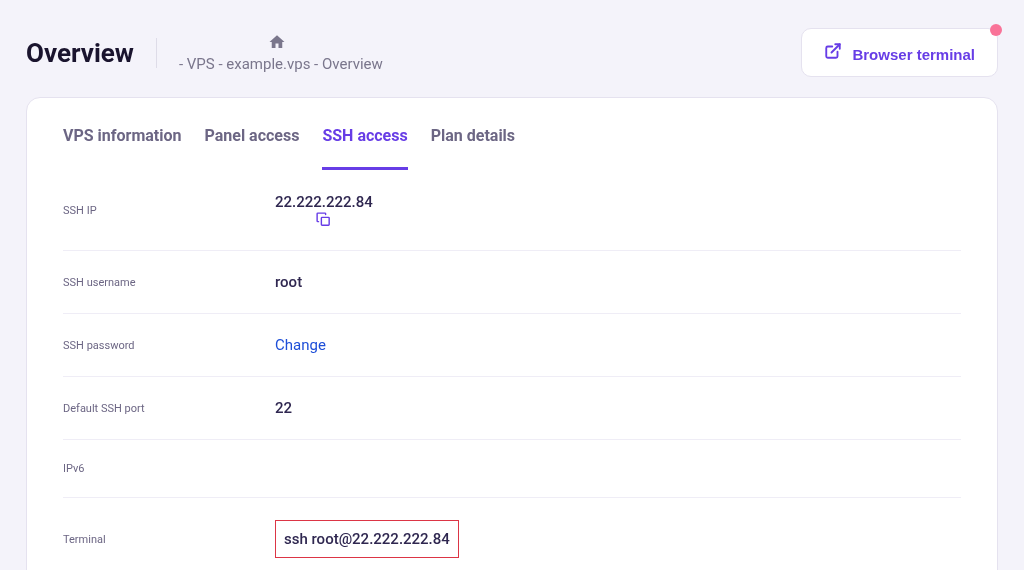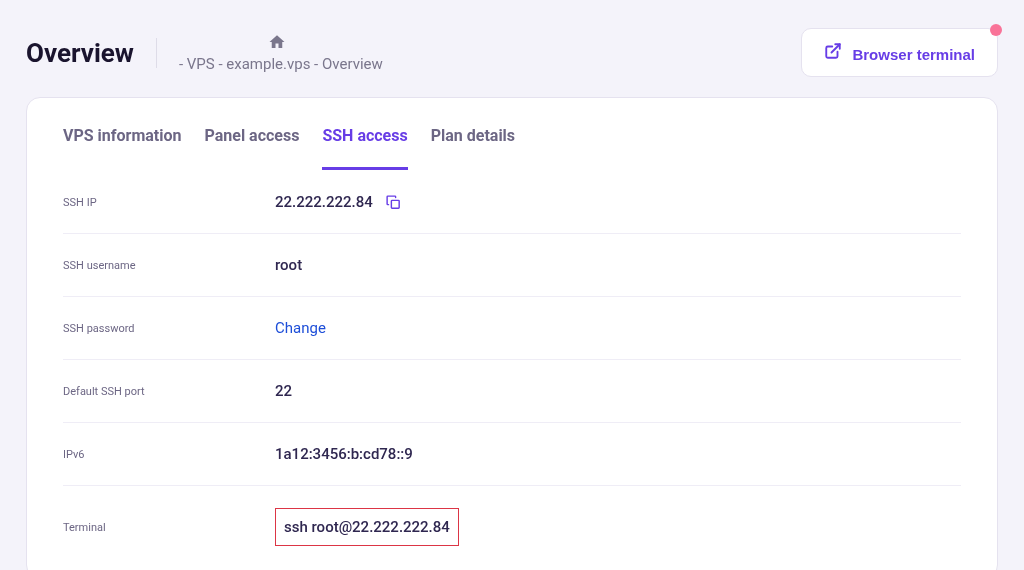--- a/index.html
+++ b/index.html
@@ -112,21 +112,21 @@
       flex: 0 0 212px;
       color: #6c6684;
       font-size: 11px;
     }
     .row-value {
       color: #2f2750;
       font-size: 15px;
       font-weight: 500;
       display: flex;
       align-items: center;
-      gap: 12px;
+      flex-direction: column;
     }
     .link {
       color: #1d4ed8;
       font-weight: 400;
       cursor: pointer;
     }
     .terminal-box {
       border: 1.5px solid #dc3545;
       padding: 9px 8px;
       font-size: 15px;
@@ -204,21 +204,20 @@
       </div>
     </div>
 
     <div class="row">
       <div class="row-label">Default SSH port</div>
       <div class="row-value">22</div>
     </div>
 
     <div class="row">
       <div class="row-label">IPv6</div>
-      <div class="row-value">1a12:3456:b:cd78::9</div>
     </div>
 
     <div class="row">
       <div class="row-label">Terminal</div>
       <div class="row-value">
         <span class="terminal-box">ssh root@22.222.222.84</span>
       </div>
     </div>
 
   </div>

